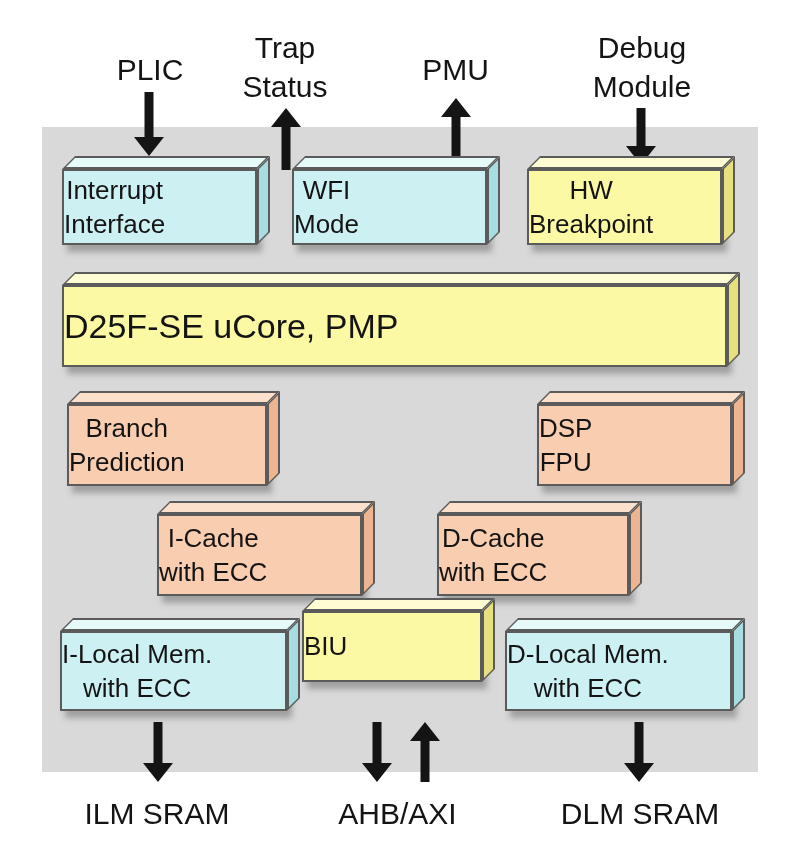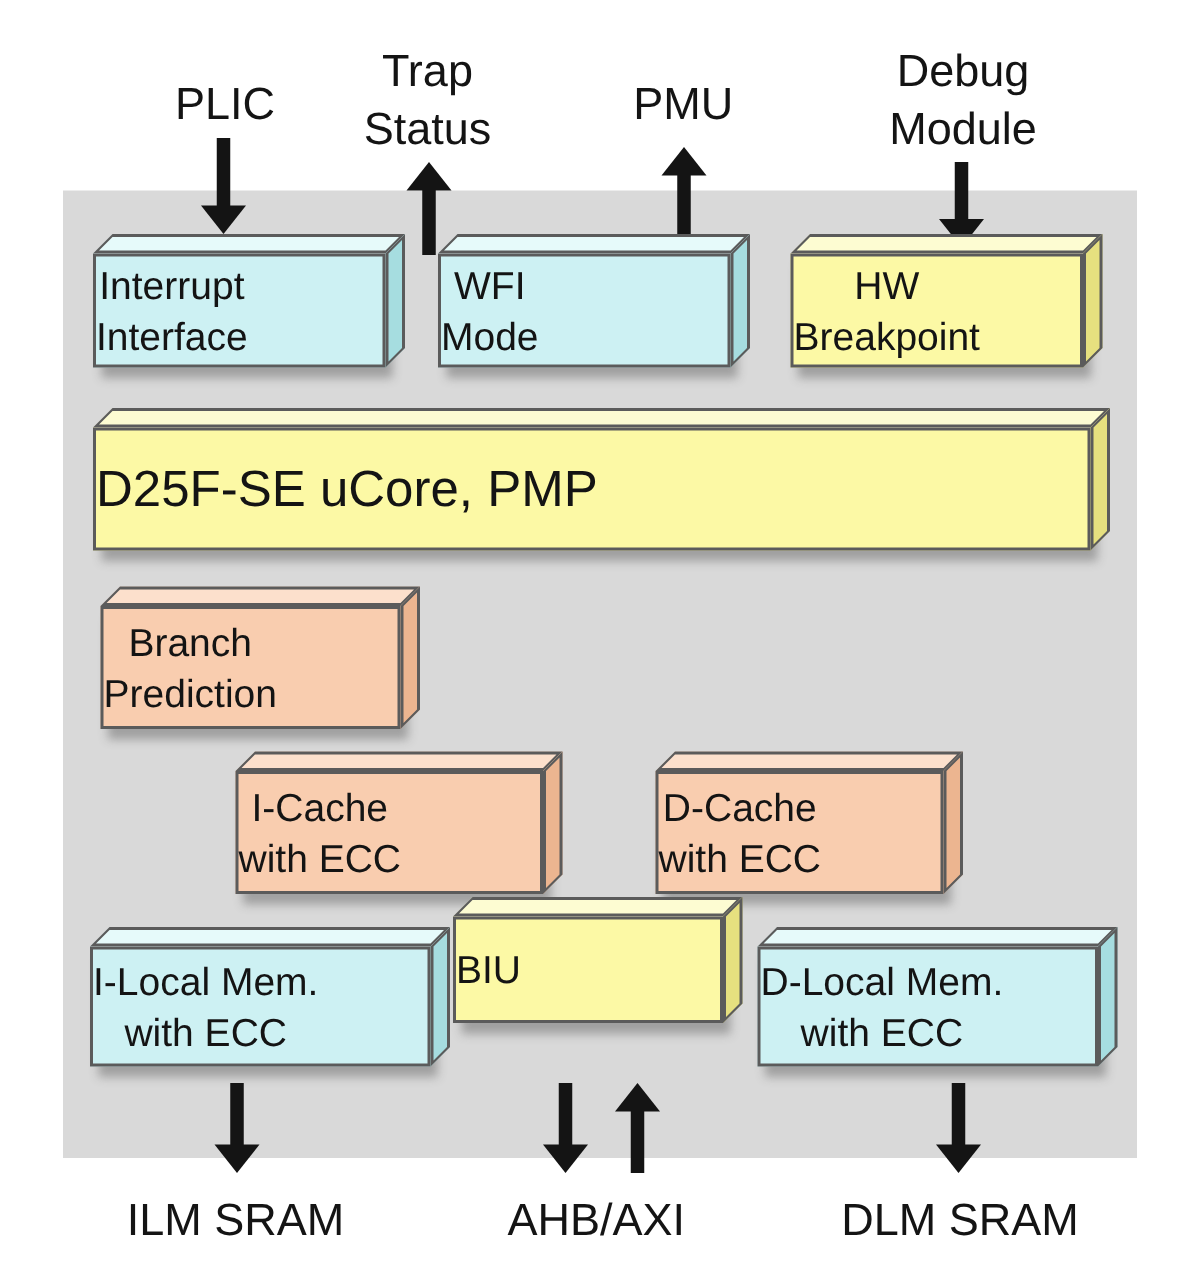--- a/index.html
+++ b/index.html
@@ -103,20 +103,24 @@
   </div>
 
   <div class="box3d yellow" style="left:62px;top:285px;width:665px;height:82px;font-size:34px">
     <span>D25F-SE uCore, PMP</span>
   </div>
 
   <div class="box3d peach" style="left:67px;top:404px;width:200px;height:82px;font-size:26px">
     <span>Branch
 Prediction</span>
   </div>
+  <div class="box3d peach" style="left:537px;top:404px;width:195px;height:82px;font-size:26px">
+    <span>DSP
+FPU</span>
+  </div>
 
   <div class="box3d peach" style="left:157px;top:514px;width:205px;height:82px;font-size:26px">
     <span>I-Cache
 with ECC</span>
   </div>
   <div class="box3d peach" style="left:437px;top:514px;width:192px;height:82px;font-size:26px">
     <span>D-Cache
 with ECC</span>
   </div>
 

